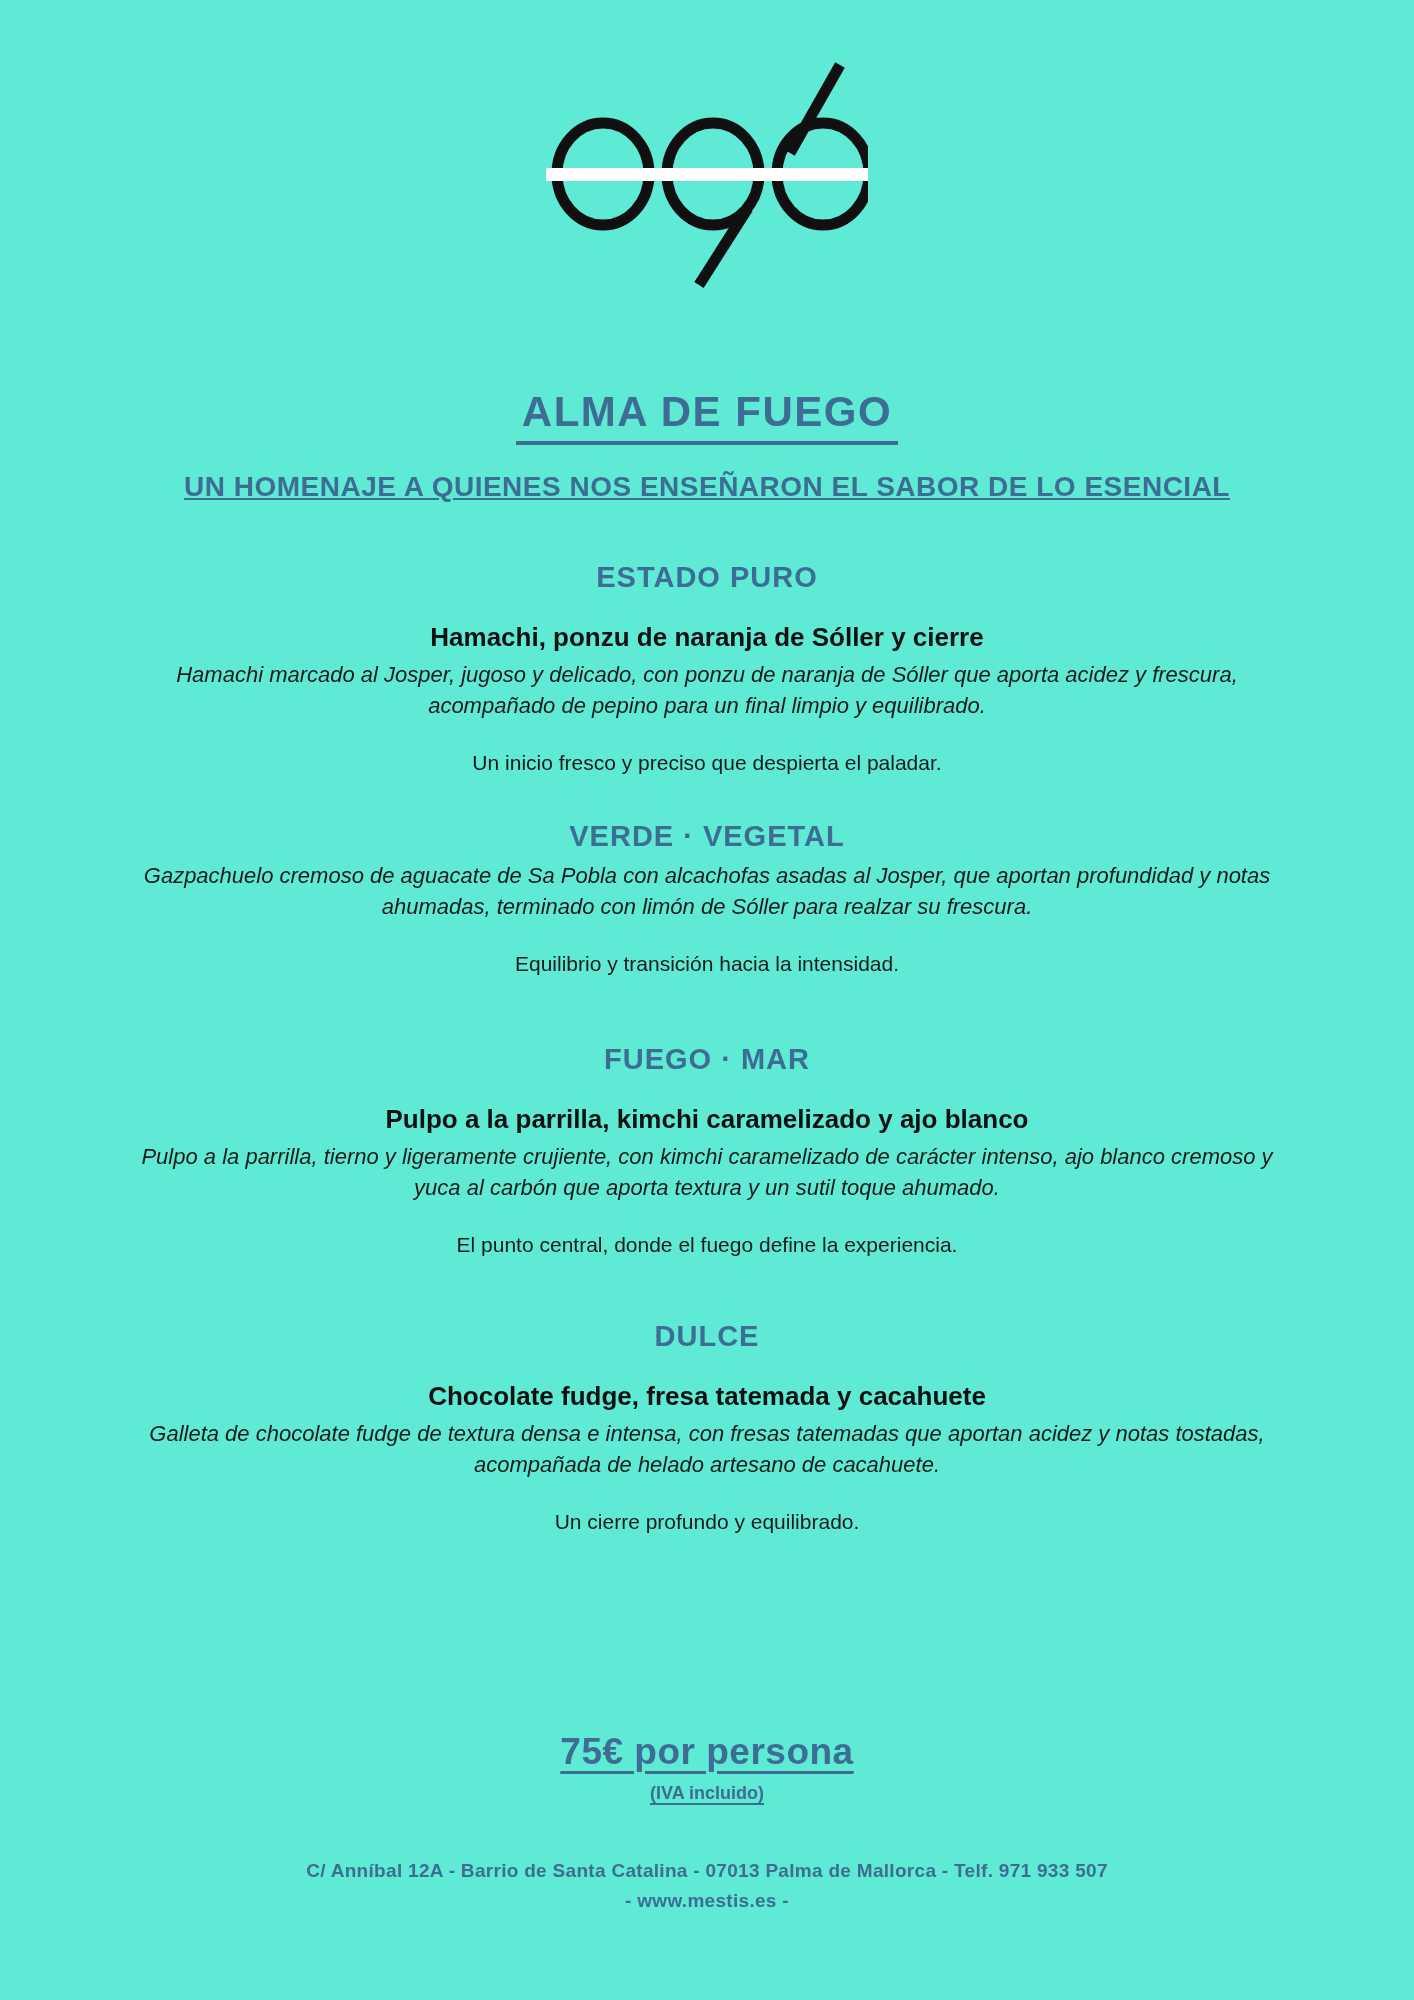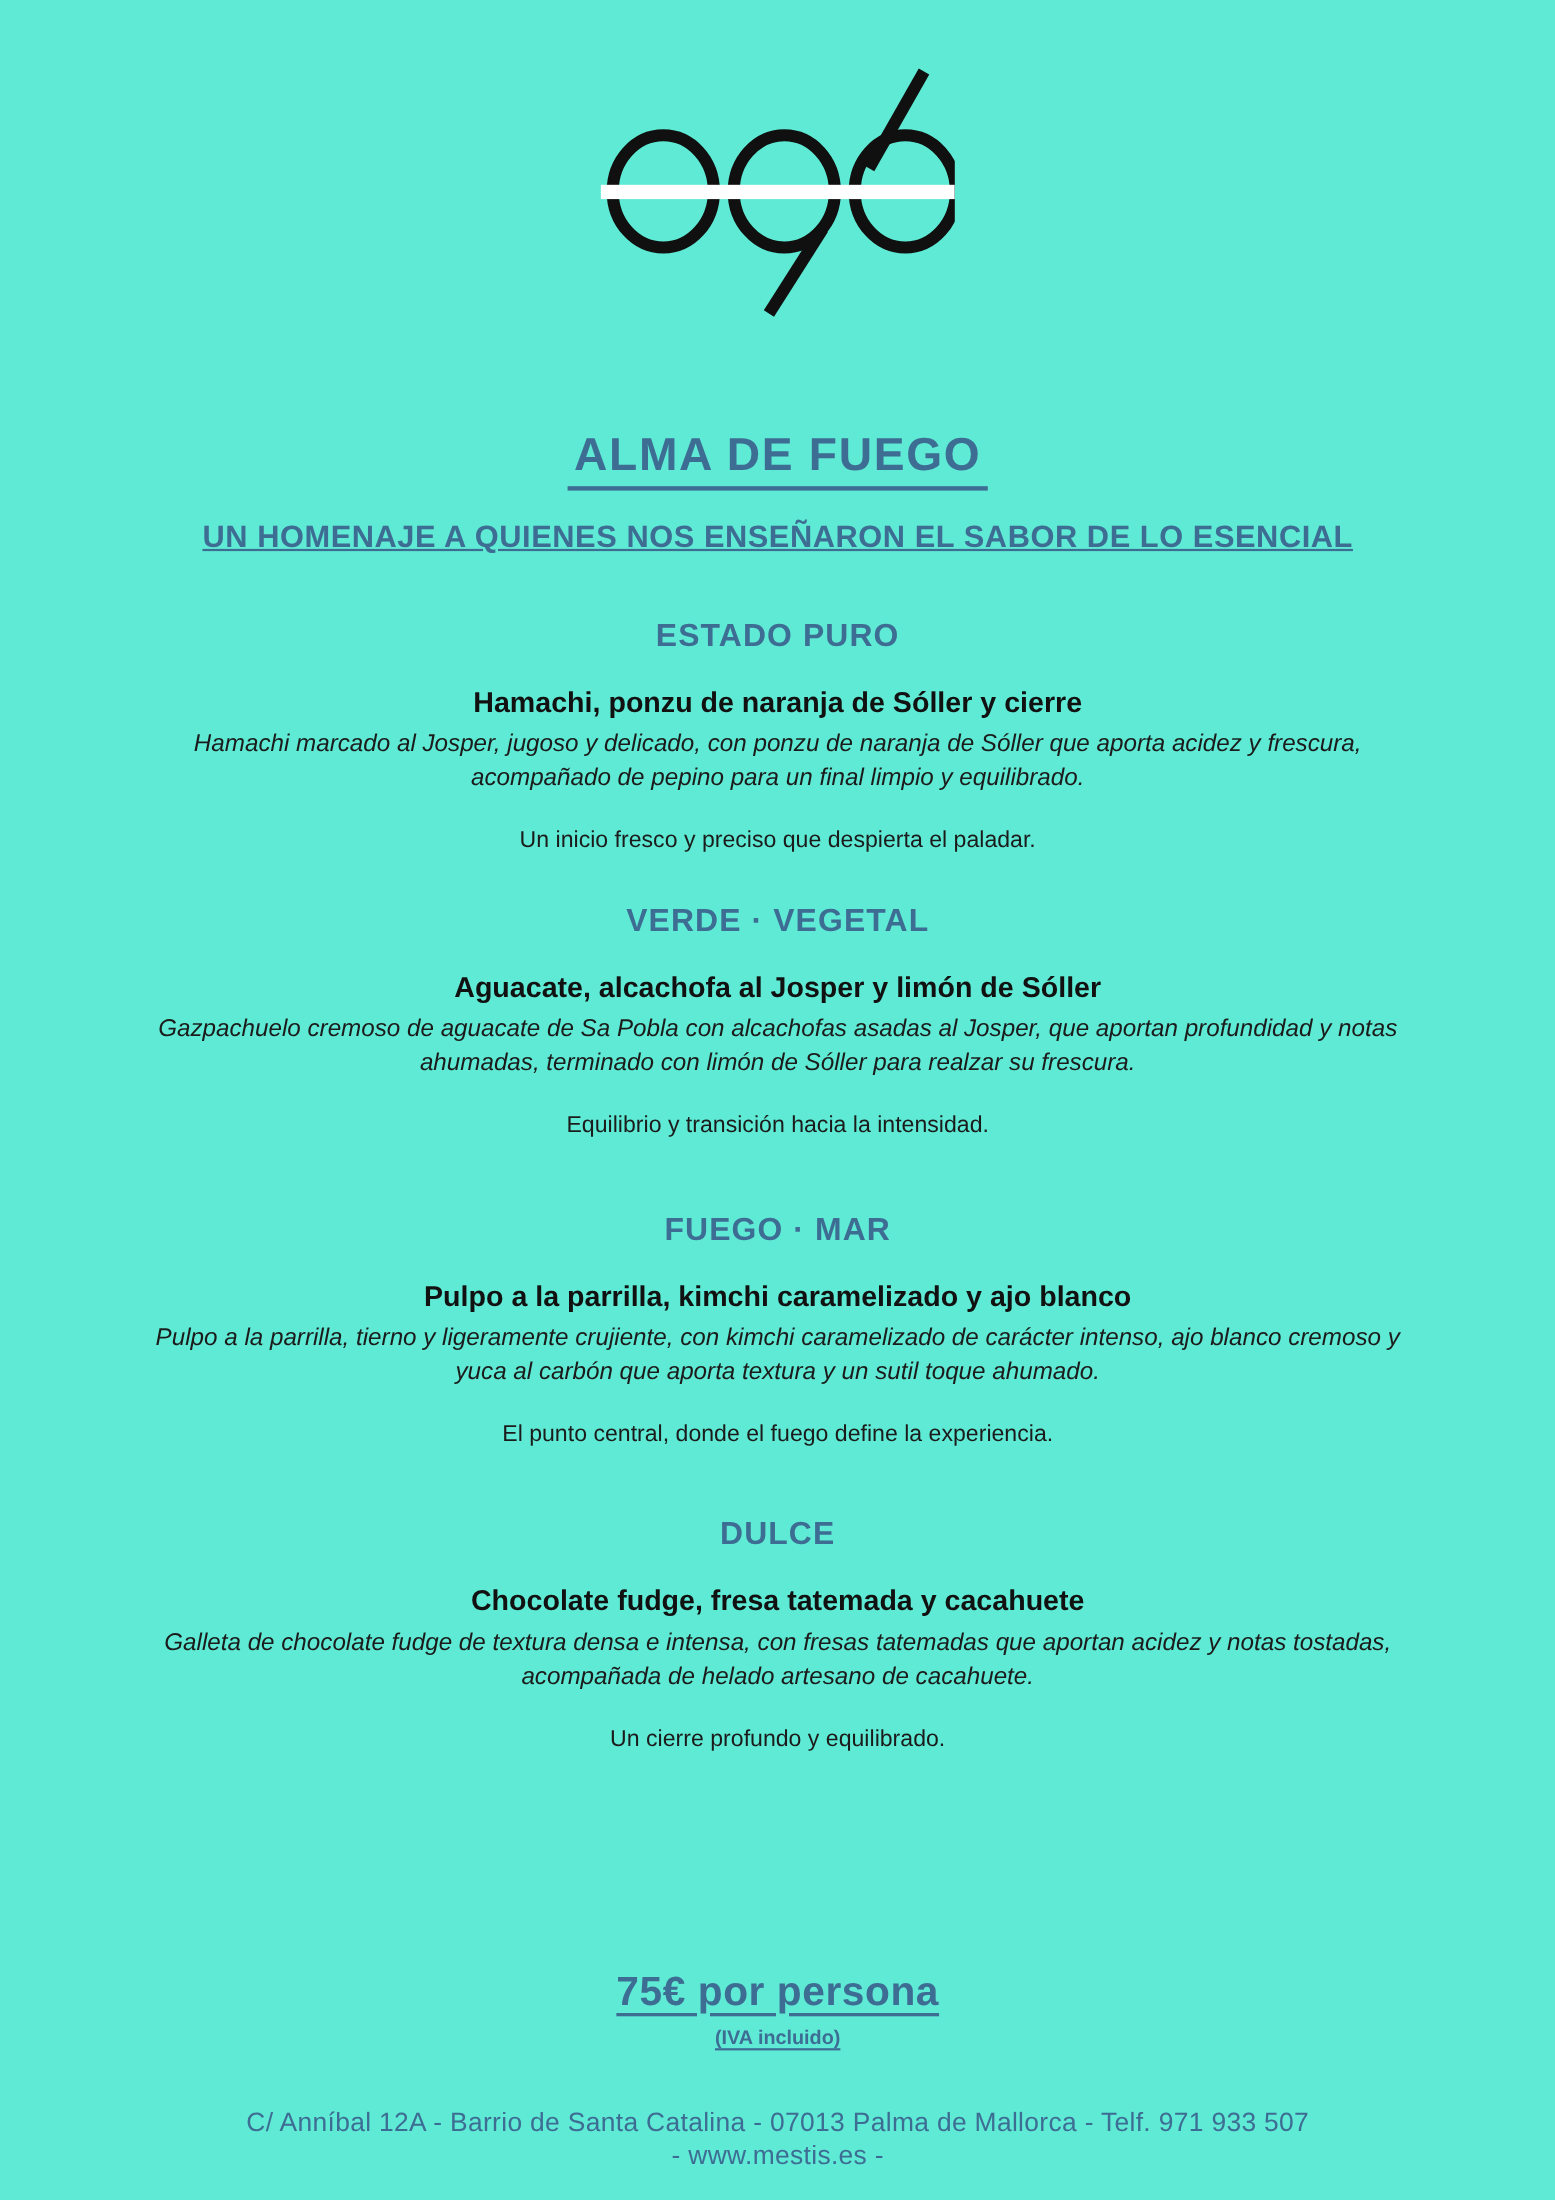--- a/index.html
+++ b/index.html
@@ -89,22 +89,22 @@
     font-size: 18px;
     font-weight: bold;
     color: #3e6d94;
     text-decoration: underline;
     text-decoration-thickness: 2px;
     text-underline-offset: 4px;
   }
 
   .footer {
     margin-top: 52px;
-    font-size: 24px;
-    font-weight: normal;
+    font-size: 19px;
+    font-weight: bold;
     color: #3e6d94;
     line-height: 30px;
     letter-spacing: 0.3px;
   }
 </style>
 </head>
 <body>
 
 <div class="page">
 
@@ -128,21 +128,20 @@
 
   <div class="course course-1">
     <div class="section-head">ESTADO PURO</div>
     <div class="dish-name">Hamachi, ponzu de naranja de Sóller y cierre</div>
     <div class="dish-desc">Hamachi marcado al Josper, jugoso y delicado, con ponzu de naranja de Sóller que aporta acidez y frescura, acompañado de pepino para un final limpio y equilibrado.</div>
     <div class="dish-tagline">Un inicio fresco y preciso que despierta el paladar.</div>
   </div>
 
   <div class="course course-2">
     <div class="section-head">VERDE · VEGETAL</div>
-    <div class="dish-name">Aguacate, alcachofa al Josper y limón de Sóller</div>
     <div class="dish-desc">Gazpachuelo cremoso de aguacate de Sa Pobla con alcachofas asadas al Josper, que aportan profundidad y notas ahumadas, terminado con limón de Sóller para realzar su frescura.</div>
     <div class="dish-tagline">Equilibrio y transición hacia la intensidad.</div>
   </div>
 
   <div class="course course-3">
     <div class="section-head">FUEGO · MAR</div>
     <div class="dish-name">Pulpo a la parrilla, kimchi caramelizado y ajo blanco</div>
     <div class="dish-desc">Pulpo a la parrilla, tierno y ligeramente crujiente, con kimchi caramelizado de carácter intenso, ajo blanco cremoso y yuca al carbón que aporta textura y un sutil toque ahumado.</div>
     <div class="dish-tagline">El punto central, donde el fuego define la experiencia.</div>
   </div>

